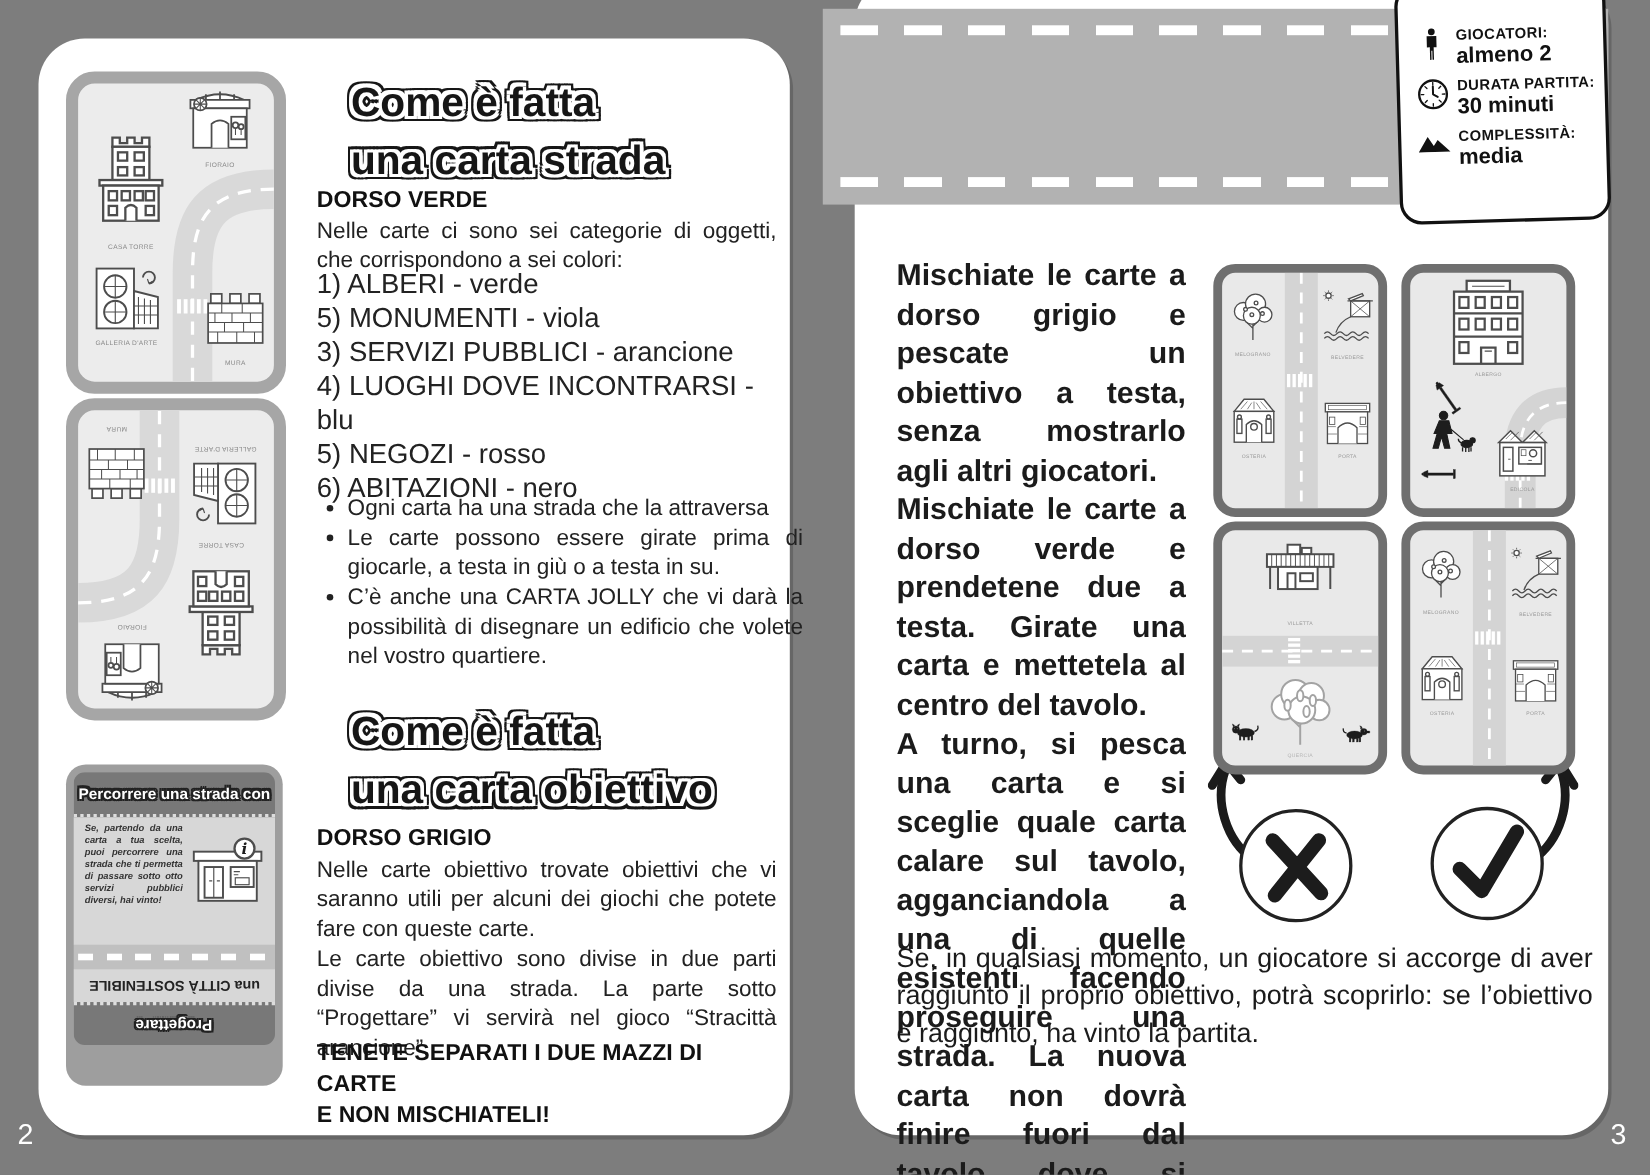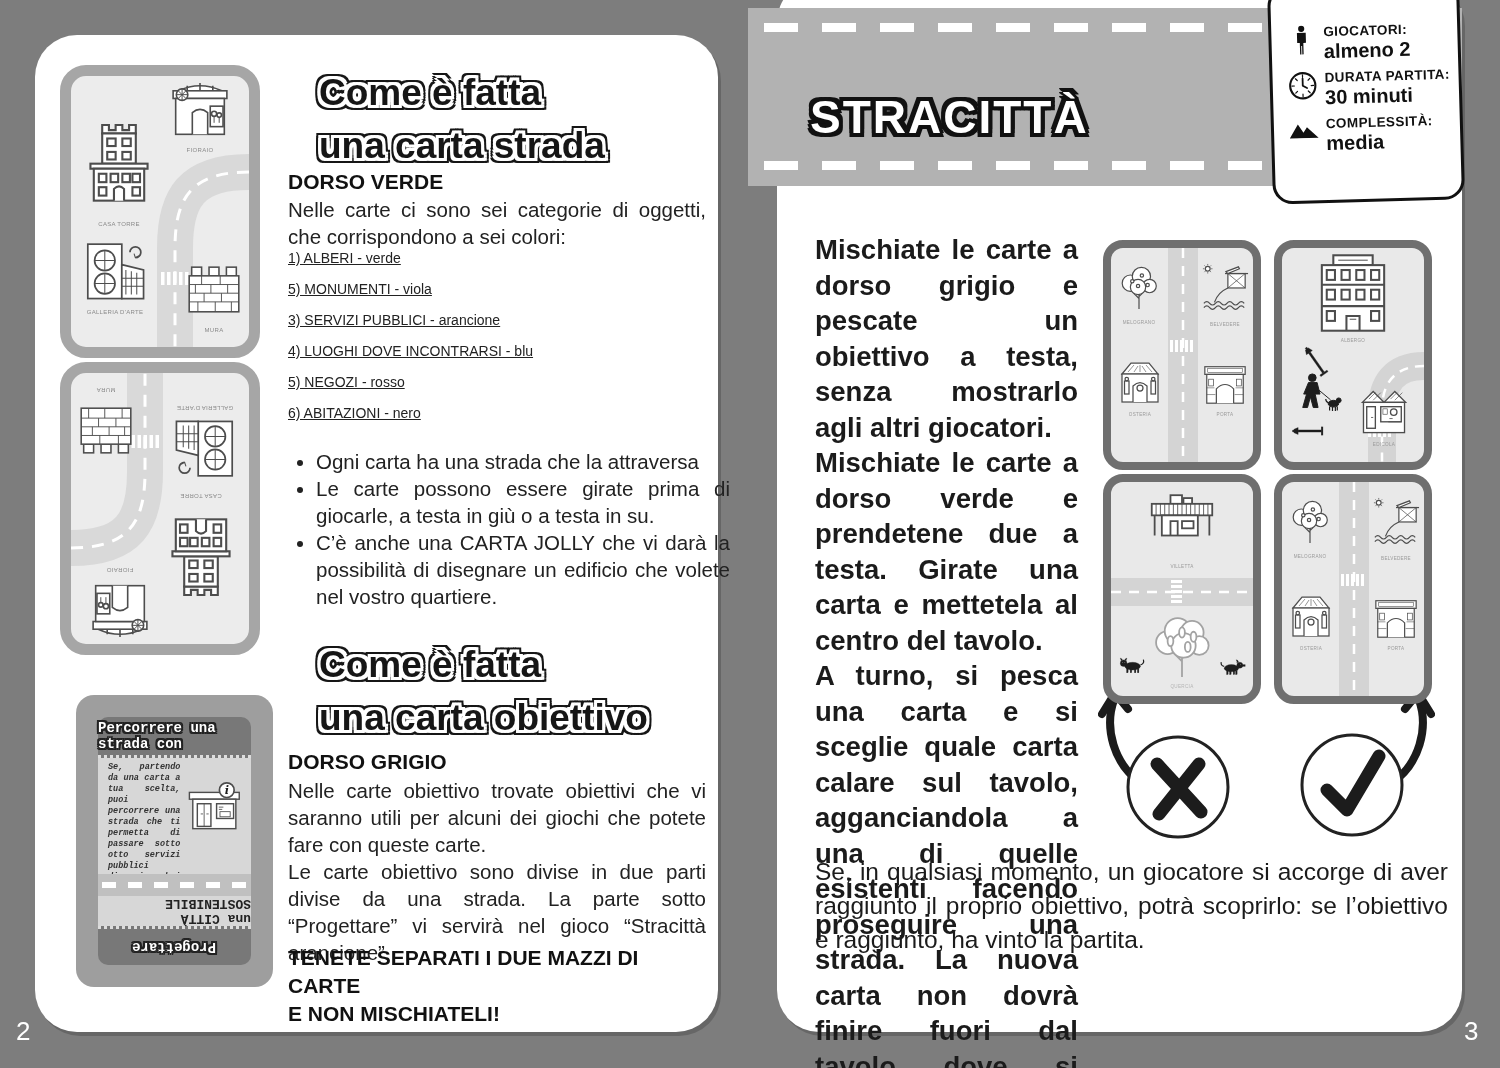--- a/index.html
+++ b/index.html
@@ -34,36 +34,36 @@
                 -5px 5px 0 #161616,0 5px 0 #161616,5px 5px 0 #161616,
                 -5px -2px 0 #161616,-2px -5px 0 #161616,2px -5px 0 #161616,5px -2px 0 #161616,
                 5px 2px 0 #161616,2px 5px 0 #161616,-2px 5px 0 #161616,-5px 2px 0 #161616;margin-left:31px;}
   .bub-band{font-weight:bold;color:#fff;
     text-shadow:-2px -2px 0 #222,0 -2px 0 #222,2px -2px 0 #222,-2px 0 0 #222,2px 0 0 #222,
                 -2px 2px 0 #222,0 2px 0 #222,2px 2px 0 #222;}
 
   .h-bubble{font-size:37px;line-height:53px;}
   .subhead{font-weight:bold;font-size:21px;color:#111;}
   .bodytext{font-size:20.5px;line-height:27px;text-align:justify;color:#222;}
-  .cats{font-size:14px;line-height:31px;color:#222;text-decoration:underline;}
+  .cats{font-size:25px;line-height:31px;color:#222;}
   ul.bul{margin:0;padding-left:24px;}
   ul.bul li{font-size:20.5px;line-height:27px;text-align:justify;color:#222;}
   .warn{font-weight:bold;font-size:21px;line-height:28px;color:#111;}
 
   .maintext p{font-size:27.5px;line-height:35.5px;text-align:justify;margin:0;color:#1b1b1b;font-weight:bold;}
   .bottomtext{font-size:24.5px;line-height:34px;text-align:justify;color:#1b1b1b;}
 
   .pagenum{color:#fff;font-size:26px;font-weight:normal;z-index:2;}
 
   
   .street-card{position:absolute;width:178px;height:271px;background:#ececec;border:11px solid #a6a6a6;border-radius:26px;z-index:1;}
   .street-card svg{display:block;}
 
   
-  #objcard{left:76px;top:695px;width:197px;height:292px;background:#9e9e9e;border-radius:18px;padding:22px;box-sizing:border-box;z-index:1;font-family:Liberation Mono, monospace;}
+  #objcard{left:60px;top:695px;width:197px;height:292px;background:#9e9e9e;border-radius:18px;padding:7px;box-sizing:border-box;z-index:1;}
   .oc-band{background:#787878;display:flex;align-items:center;justify-content:center;font-size:14px;}
   .oc-top{height:38px;border-radius:10px 10px 0 0;border-bottom:3px dotted rgba(255,255,255,.75);}
   .oc-bot{height:36px;border-radius:0 0 10px 10px;border-top:3px dotted rgba(255,255,255,.75);}
   .oc-light{background:#d7d7d7;}
   .oc-subject{height:36px;display:flex;align-items:center;justify-content:center;font-size:13px;color:#222;letter-spacing:.2px;}
   .oc-desc{height:116px;display:flex;padding:4px 8px 0 10px;box-sizing:border-box;}
   .oc-desc-text{width:92px;font-size:8.5px;line-height:11px;font-style:italic;font-weight:bold;color:#333;text-align:justify;}
   .oc-road{height:22px;background:#c0c0c0;position:relative;}
   .oc-road .dash{position:absolute;top:8px;left:4px;right:4px;height:6px;
      background:repeating-linear-gradient(90deg,#fff 0 14px,rgba(0,0,0,0) 14px 26px);}
@@ -409,21 +409,20 @@
     <div>TENETE SEPARATI I DUE MAZZI DI CARTE</div>
     <div>E NON MISCHIATELI!</div>
   </div>
   <div class="abs pagenum" style="left:16px;top:1016px;">2</div>
 
   <div id="page-right" class="panel"></div>
 
   <div id="band" class="abs">
     <div class="band-dash" style="top:15px;"></div>
     <div class="band-dash" style="bottom:16px;"></div>
-    <div class="abs" id="stracitta">STRACITTÀ</div>
   </div>
 
   <div id="infobox" class="abs">
     <div class="inforow">
       <span class="infoicon">
         <svg viewBox="0 0 100 140" width="22" height="32">
             <use href="#s-person"></use>
           </svg>
       </span>
       <span>

